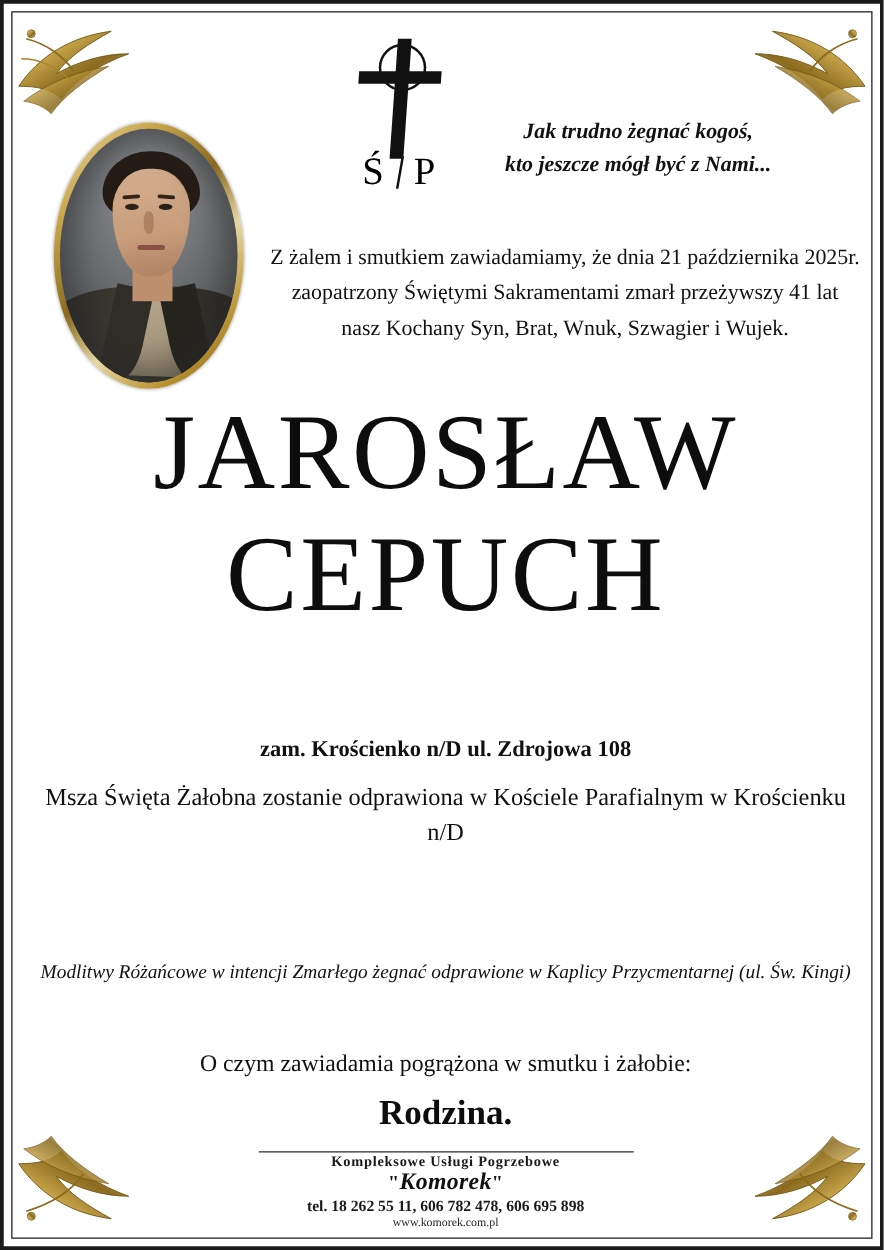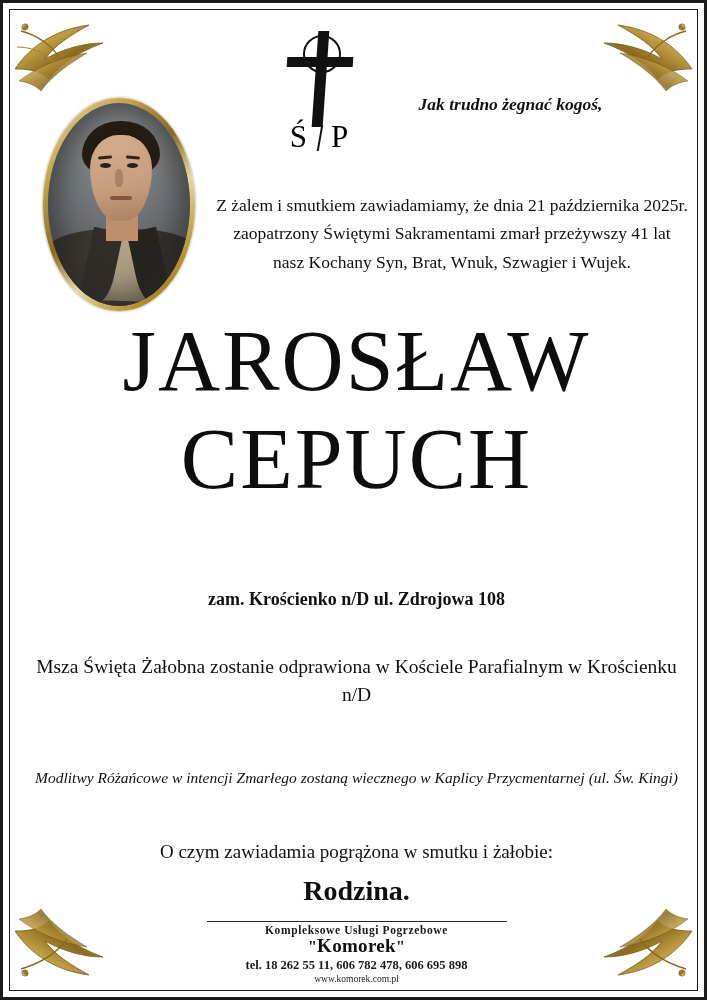--- a/index.html
+++ b/index.html
@@ -284,21 +284,20 @@
 
   .mass {
     position: absolute;
     left: 24px;
     top: 622px;
     width: 659px;
     text-align: center;
     font-size: 19.5px;
     line-height: 1.46;
     color: #111;
-    margin-top: 28px;
   }
 
   .rosary {
     position: absolute;
     left: 24px;
     top: 763px;
     width: 659px;
     text-align: center;
     font-style: italic;
     font-size: 15.5px;
@@ -346,21 +345,21 @@
     letter-spacing: .6px;
     color: #1a1a1a;
   }
   .footer .f2 {
     font-size: 16px;
     font-weight: bold;
     color: #111;
     letter-spacing: .3px;
     margin-top: -1px;
   }
-  .footer .f2 .big { font-size: 19px; }
+  .footer .f2 .big { font-size: 19px; font-style: italic; }
   .footer .f3 {
     font-size: 12.5px;
     font-weight: bold;
     color: #1a1a1a;
     margin-top: 1px;
   }
   .footer .f4 {
     font-size: 9.5px;
     color: #222;
     margin-top: 1px;
@@ -440,41 +439,42 @@
       <div class="photo-eye l"></div>
       <div class="photo-eye r"></div>
       <div class="photo-nose"></div>
       <div class="photo-mouth"></div>
       <div class="photo-vignette"></div>
     </div>
   </div>
 
   <div class="quote">
     <div>Jak trudno żegnać kogoś,</div>
+    <div>kto jeszcze mógł być z Nami...</div>
   </div>
 
   <div class="intro">
     <div>Z żalem i smutkiem zawiadamiamy, że dnia 21 października 2025r.</div>
     <div>zaopatrzony Świętymi Sakramentami zmarł przeżywszy 41 lat</div>
     <div>nasz Kochany Syn, Brat, Wnuk, Szwagier i Wujek.</div>
   </div>
 
   <div class="names">
     <div class="name-line first">JAROSŁAW</div>
     <div class="name-line second">CEPUCH</div>
   </div>
 
   <div class="address">zam. Krościenko n/D ul. Zdrojowa 108</div>
 
   <div class="mass">
     <div>Msza Święta Żałobna zostanie odprawiona w Kościele Parafialnym w Krościenku n/D</div>
   </div>
 
   <div class="rosary">
-    <div>Modlitwy Różańcowe w intencji Zmarłego zostaną wiecznego w Kaplicy Przycmentarnej (ul. Św. Kingi)</div>
+    <div>Modlitwy Różańcowe w intencji Zmarłego żegnać odprawione w Kaplicy Przycmentarnej (ul. Św. Kingi)</div>
   </div>
 
   <div class="announce">O czym zawiadamia pogrążona w smutku i żałobie:</div>
   <div class="family">Rodzina.</div>
 
   <div class="footer">
     <div class="rule"></div>
     <div class="f1">Kompleksowe Usługi Pogrzebowe</div>
     <div class="f2">
       <span>"</span><span class="big">Komorek</span><span>"</span>

